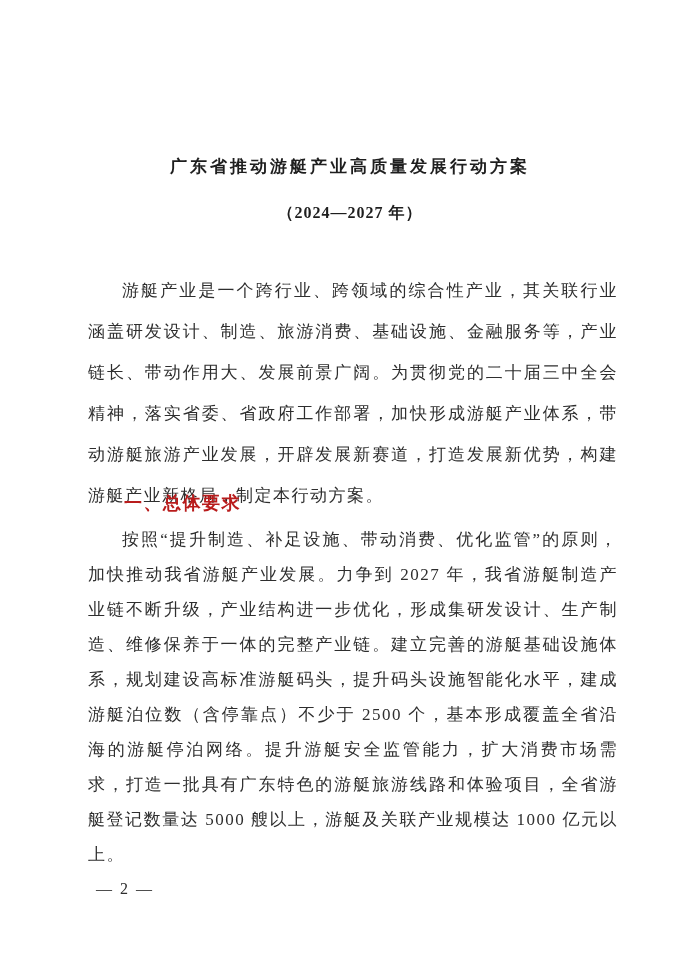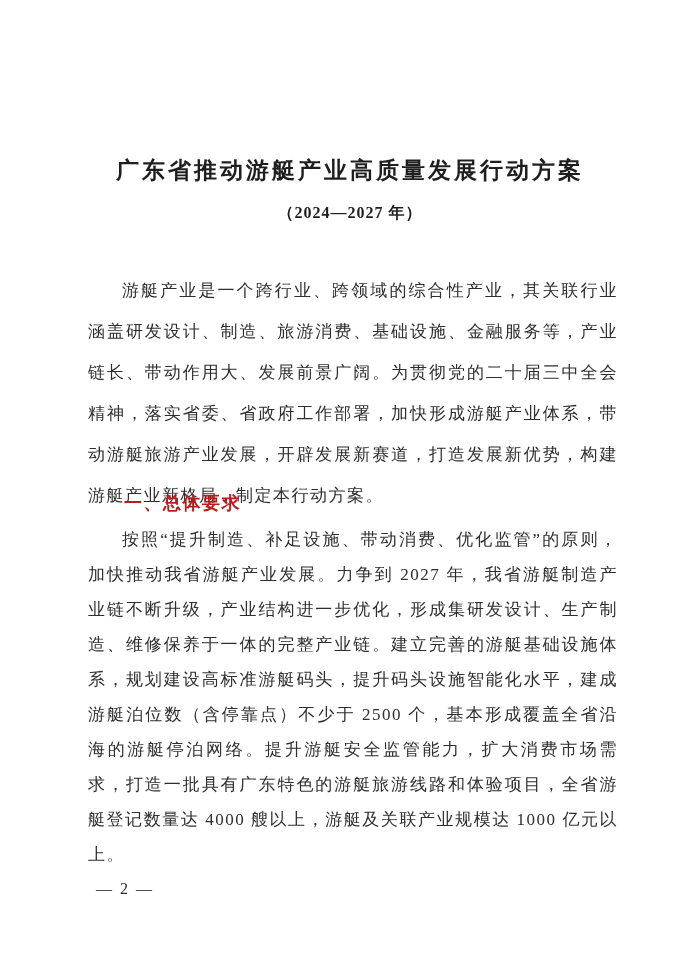--- a/index.html
+++ b/index.html
@@ -16,21 +16,21 @@
     background: #ffffff;
     color: #2b2b2b;
     overflow: hidden;
   }
   .doc-title {
     position: absolute;
     top: 155px;
     left: 0;
     width: 100%;
     text-align: center;
-    font-size: 23px;
+    font-size: 17px;
     font-weight: bold;
     letter-spacing: 3px;
     color: #1e1e1e;
     font-family: "Liberation Serif", "DejaVu Serif", serif;
   }
   .doc-subtitle {
     position: absolute;
     top: 203px;
     left: 0;
     width: 100%;
@@ -91,17 +91,17 @@
 <div class="page">
 
   <h1 class="doc-title">广东省推动游艇产业高质量发展行动方案</h1>
 
   <div class="doc-subtitle">（2024—2027 年）</div>
 
   <p class="intro-para">游艇产业是一个跨行业、跨领域的综合性产业，其关联行业涵盖研发设计、制造、旅游消费、基础设施、金融服务等，产业链长、带动作用大、发展前景广阔。为贯彻党的二十届三中全会精神，落实省委、省政府工作部署，加快形成游艇产业体系，带动游艇旅游产业发展，开辟发展新赛道，打造发展新优势，构建游艇产业新格局，制定本行动方案。</p>
 
   <h2 class="section-heading">一、总体要求</h2>
 
-  <p class="section-para">按照“提升制造、补足设施、带动消费、优化监管”的原则，加快推动我省游艇产业发展。力争到 2027 年，我省游艇制造产业链不断升级，产业结构进一步优化，形成集研发设计、生产制造、维修保养于一体的完整产业链。建立完善的游艇基础设施体系，规划建设高标准游艇码头，提升码头设施智能化水平，建成游艇泊位数（含停靠点）不少于 2500 个，基本形成覆盖全省沿海的游艇停泊网络。提升游艇安全监管能力，扩大消费市场需求，打造一批具有广东特色的游艇旅游线路和体验项目，全省游艇登记数量达 4000 艘以上，游艇及关联产业规模达 1000 亿元以上。</p>
+  <p class="section-para">按照“提升制造、补足设施、带动消费、优化监管”的原则，加快推动我省游艇产业发展。力争到 2027 年，我省游艇制造产业链不断升级，产业结构进一步优化，形成集研发设计、生产制造、维修保养于一体的完整产业链。建立完善的游艇基础设施体系，规划建设高标准游艇码头，提升码头设施智能化水平，建成游艇泊位数（含停靠点）不少于 2500 个，基本形成覆盖全省沿海的游艇停泊网络。提升游艇安全监管能力，扩大消费市场需求，打造一批具有广东特色的游艇旅游线路和体验项目，全省游艇登记数量达 5000 艘以上，游艇及关联产业规模达 1000 亿元以上。</p>
 
   <div class="page-number">— 2 —</div>
 
 </div>
 
 </body></html>

